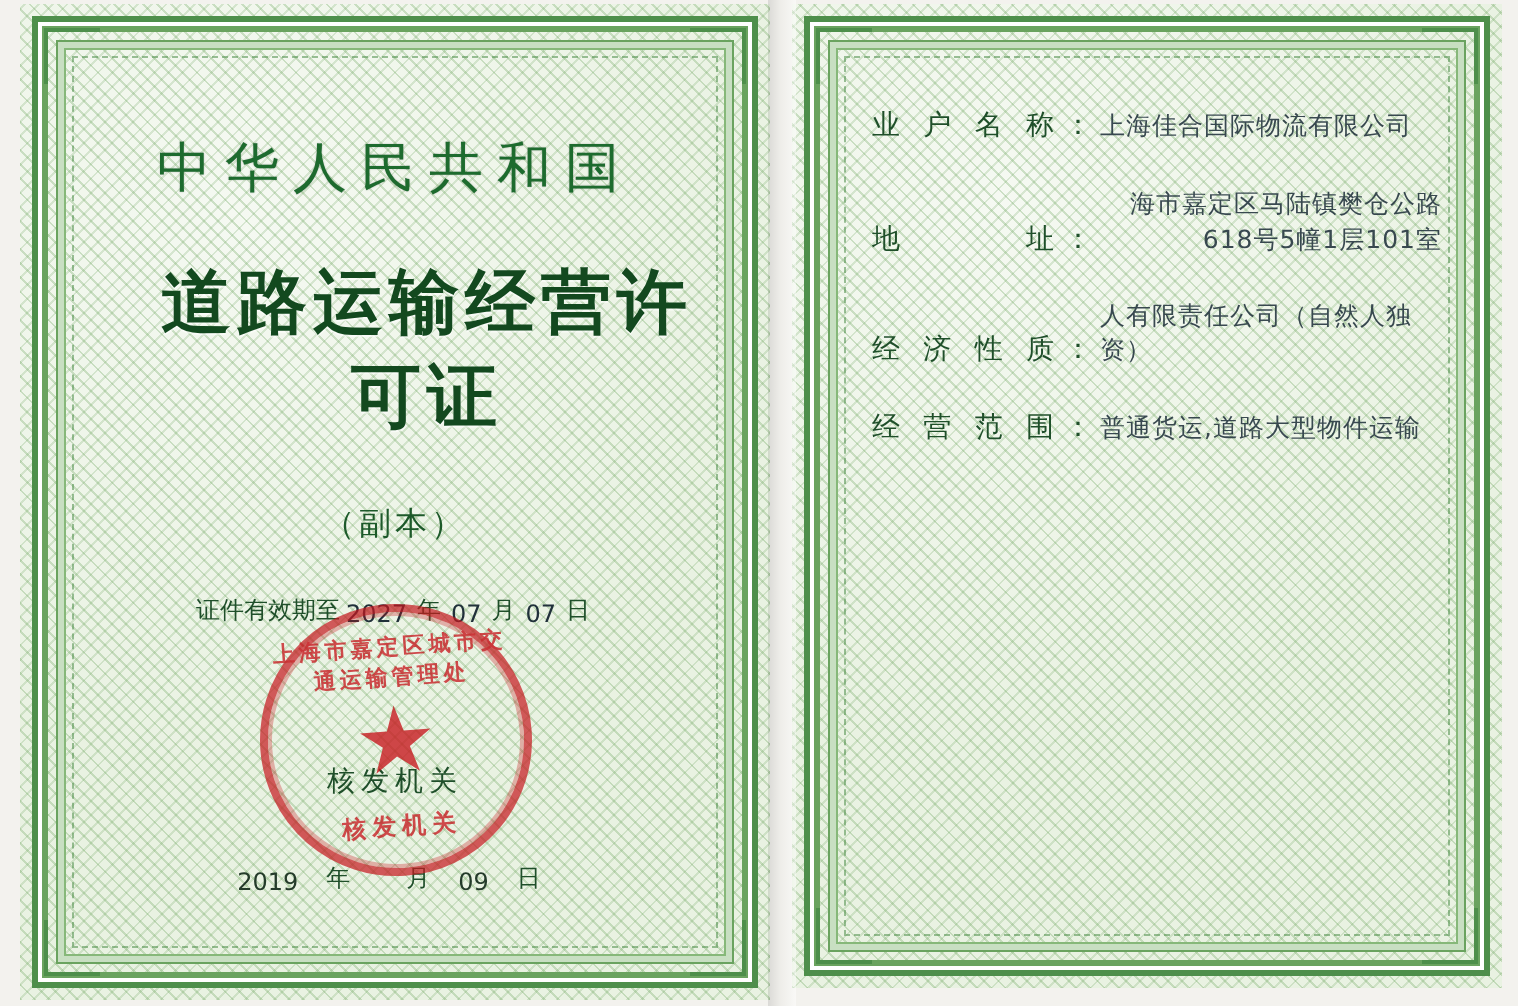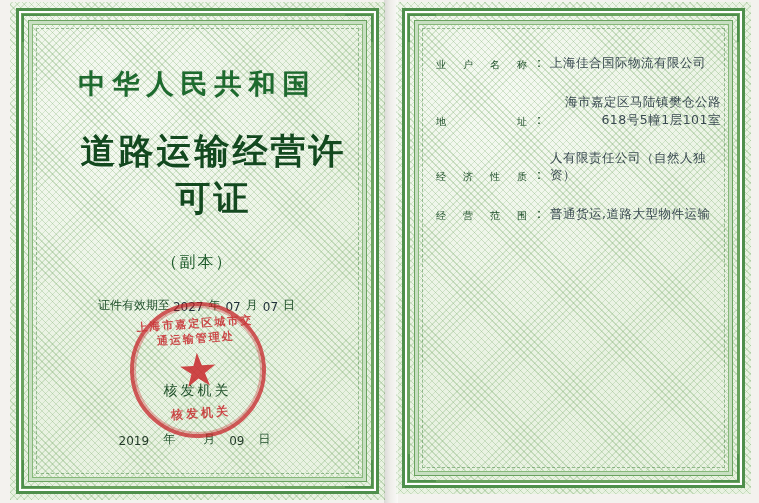--- a/index.html
+++ b/index.html
@@ -88,21 +88,21 @@
     left: 34px;
     right: 34px;
     top: 46px;
     bottom: 34px;
     text-align: center;
   }
   .doc-country {
     font-size: 27px;
     letter-spacing: 7px;
     color: #1d6b2e;
-    font-weight: bold;
+    font-weight: normal;
     font-family: "DejaVu Sans", "Liberation Sans", sans-serif;
     text-shadow: 0 0 1px rgba(0,0,0,0.25);
     margin-top: 18px;
   }
   .doc-title {
     font-size: 35px;
     letter-spacing: 3px;
     color: #13491f;
     font-weight: bold;
     margin-top: 26px;
@@ -218,21 +218,21 @@
     right: 30px;
     top: 52px;
   }
   .r-row {
     display: flex;
     align-items: flex-end;
     margin-bottom: 21px;
     white-space: nowrap;
   }
   .r-label {
-    font-size: 10px;
+    font-size: 14px;
     color: #1f4f2a;
     letter-spacing: 1px;
     min-width: 92px;
     text-align: justify;
     text-align-last: justify;
   }
   .r-colon { font-size: 14px; color: #1f4f2a; padding: 0 4px; }
   .r-value {
     font-size: 12.5px;
     color: #2a3b44;

